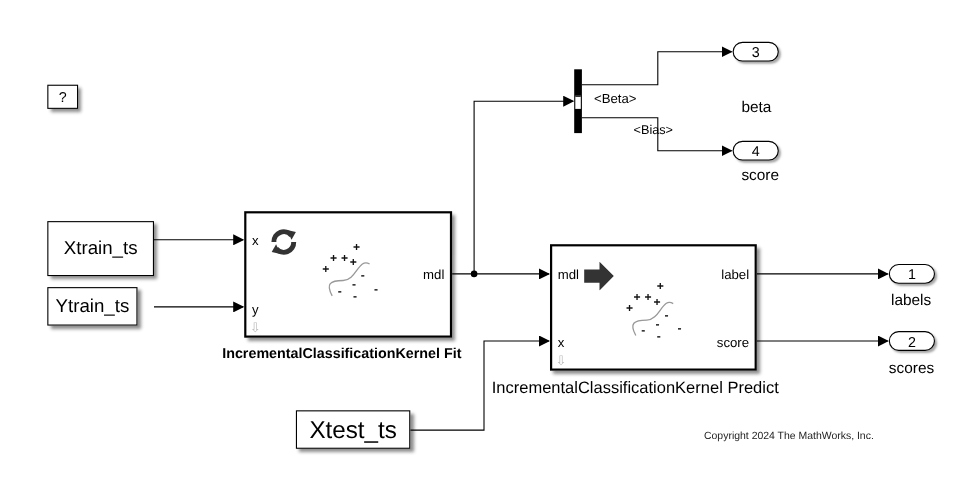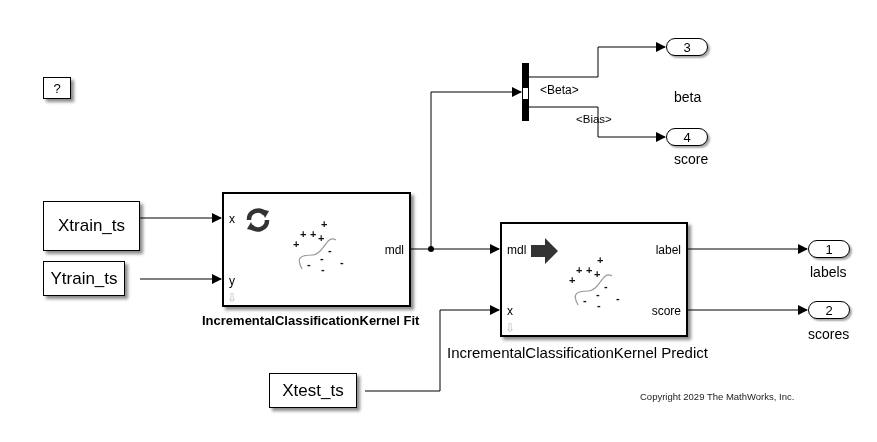--- a/index.html
+++ b/index.html
@@ -49,21 +49,21 @@
 <div class="block" style="left:43px;top:77px;width:28px;height:22px;font-size:13px;">
   <span>?</span>
 </div>
 
 <div class="block" style="left:43px;top:201px;width:97px;height:50px;font-size:17px;">
   <span>Xtrain_ts</span>
 </div>
 <div class="block" style="left:43px;top:261px;width:82px;height:35px;font-size:17px;">
   <span>Ytrain_ts</span>
 </div>
-<div class="block" style="left:269px;top:373px;width:88px;height:35px;font-size:17px;">
+<div class="block" style="left:269px;top:373px;width:104px;height:35px;font-size:22px;">
   <span>Xtest_ts</span>
 </div>
 
 <div class="block thick" style="left:222px;top:192px;width:189px;height:115px;">
   <span class="port" style="left:5px;top:18px;">x</span>
   <span class="port" style="left:5px;top:80px;">y</span>
   <span class="port" style="right:5px;top:49px;">mdl</span>
 
   <svg class="abs" style="left:20px;top:12px;" width="28" height="28" viewBox="0 0 28 28">
     <path d="M5,14 A9,9 0 0 1 21,8" stroke="#333" stroke-width="4.5" fill="none"></path>
@@ -138,13 +138,13 @@
 <div class="outport" style="left:808px;top:240px;">
   <span>1</span>
 </div>
 <div class="lbl" style="left:810px;top:264px;font-size:14px;">labels</div>
 
 <div class="outport" style="left:808px;top:301px;">
   <span>2</span>
 </div>
 <div class="lbl" style="left:808px;top:326px;font-size:14px;">scores</div>
 
-<div class="lbl" style="left:640px;top:391px;font-size:9.5px;color:#222;">Copyright 2029 The MathWorks, Inc.</div>
+<div class="lbl" style="left:640px;top:391px;font-size:9.5px;color:#222;">Copyright 2024 The MathWorks, Inc.</div>
 
 </body></html>

